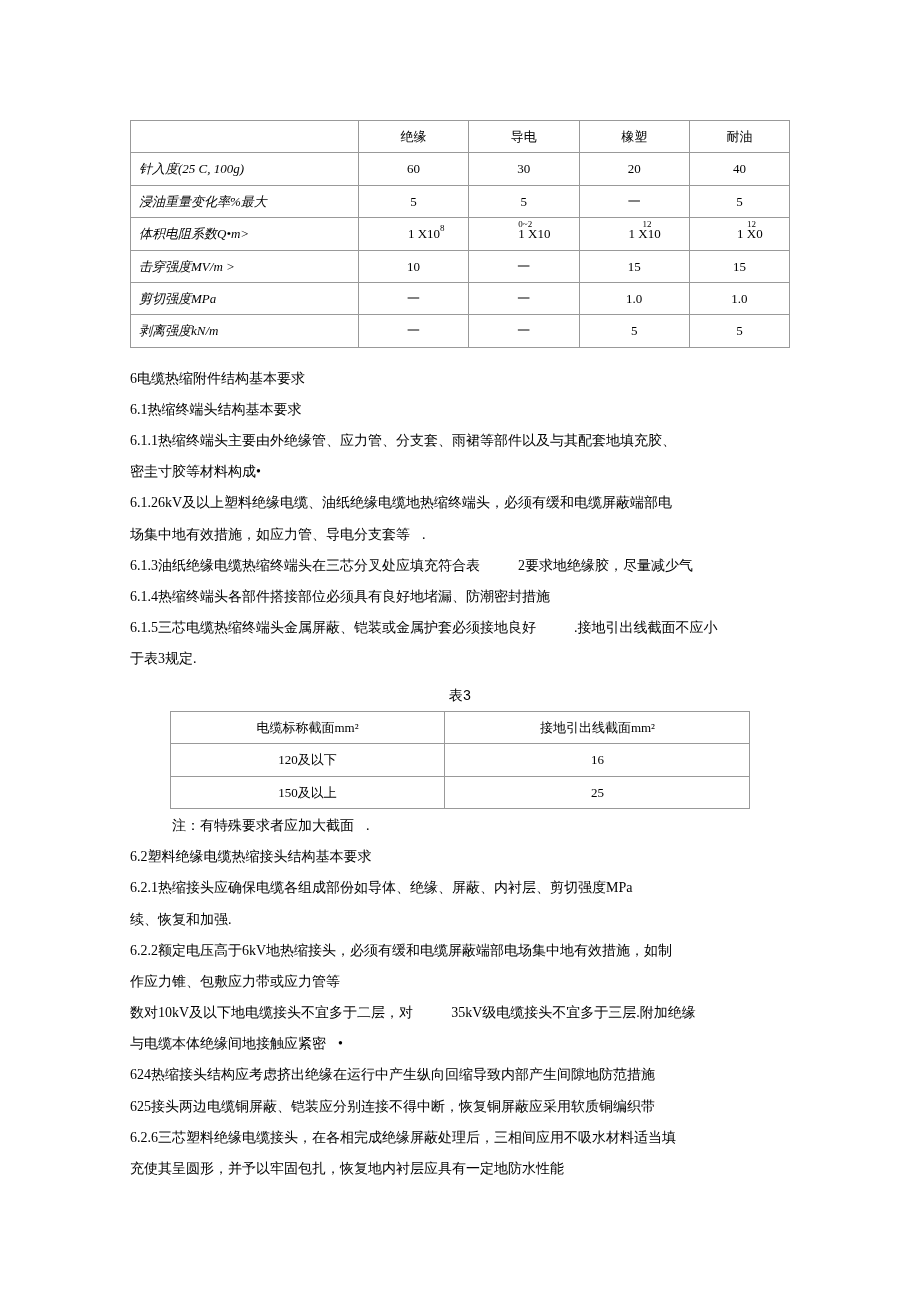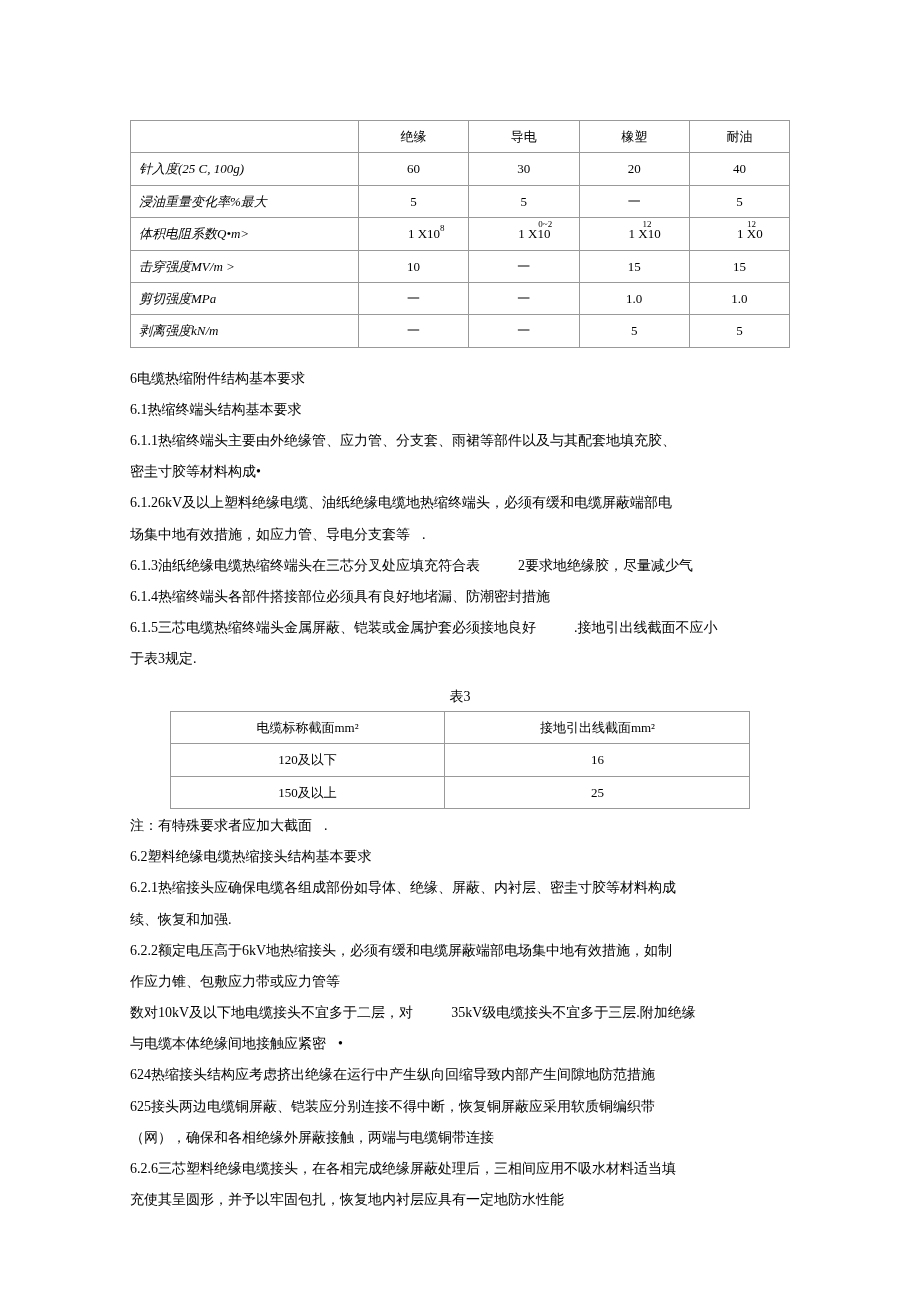--- a/index.html
+++ b/index.html
@@ -42,34 +42,36 @@
       margin-top: 18px;
     }
     p {
       margin: 6px 0;
       word-break: break-all;
     }
     .table3-caption {
       text-align: center;
       margin-top: 12px;
       margin-bottom: 2px;
+      font-family: Liberation Mono, monospace;
     }
     table.t3 {
       width: 88%;
       margin: 0 auto;
     }
     table.t3 th, table.t3 td {
       border: 1px solid #999;
       padding: 4px 8px;
       text-align: center;
       font-weight: normal;
       font-size: 13px;
     }
     .note {
       margin-top: 4px;
+      margin-left: 42px;
     }
     .dot { margin-left: 12px; }
     .gap { display: inline-block; width: 38px; }
   </style>
 </head>
 <body>
 
 <table class="t1">
   <tbody>
       <tr>
@@ -89,21 +91,21 @@
   <tr>
     <td class="rowlabel">浸油重量变化率%最大</td>
     <td>5</td>
     <td>5</td>
     <td>一</td>
     <td>5</td>
   </tr>
   <tr>
     <td class="rowlabel">体积电阻系数Q•m&gt;</td>
     <td><span class="sup"><span>1 X10</span><span class="s">8</span></span></td>
-    <td><span class="sup"><span>1 X10</span><span class="s" style="left:20px;top:-10px">0~2</span></span></td>
+    <td><span class="sup"><span>1 X10</span><span class="s" style="left:0;top:-10px">0~2</span></span></td>
     <td><span class="sup"><span>1 X10</span><span class="s" style="left:14px;top:-10px">12</span></span></td>
     <td><span class="sup"><span>1 X0</span><span class="s" style="left:10px;top:-10px">12</span></span></td>
   </tr>
   <tr>
     <td class="rowlabel">击穿强度MV/m &gt;</td>
     <td>10</td>
     <td>一</td>
     <td>15</td>
     <td>15</td>
   </tr>
@@ -151,24 +153,23 @@
   <tr>
     <td>150及以上</td>
     <td>25</td>
   </tr>
 </tbody>
   </table>
 <p class="note"><span>注：有特殊要求者应加大截面</span><span class="dot">.</span></p>
 
 <div>
   <p>6.2塑料绝缘电缆热缩接头结构基本要求</p>
-  <p>6.2.1热缩接头应确保电缆各组成部份如导体、绝缘、屏蔽、内衬层、密圭寸胶等材料构成</p>
+  <p>6.2.1热缩接头应确保电缆各组成部份如导体、绝缘、屏蔽、内衬层、剪切强度MPa</p>
   <p>续、恢复和加强.</p>
   <p>6.2.2额定电压高于6kV地热缩接头，必须有缓和电缆屏蔽端部电场集中地有效措施，如制</p>
   <p>作应力锥、包敷应力带或应力管等</p>
   <p><span>数对10kV及以下地电缆接头不宜多于二层，对</span><span class="gap"></span><span>35kV级电缆接头不宜多于三层.附加绝缘</span></p>
   <p><span>与电缆本体绝缘间地接触应紧密</span><span class="dot">•</span></p>
   <p>624热缩接头结构应考虑挤出绝缘在运行中产生纵向回缩导致内部产生间隙地防范措施</p>
   <p>625接头两边电缆铜屏蔽、铠装应分别连接不得中断，恢复铜屏蔽应采用软质铜编织带</p>
-  <p>（网），确保和各相绝缘外屏蔽接触，两端与电缆铜带连接</p>
   <p>6.2.6三芯塑料绝缘电缆接头，在各相完成绝缘屏蔽处理后，三相间应用不吸水材料适当填</p>
   <p>充使其呈圆形，并予以牢固包扎，恢复地内衬层应具有一定地防水性能</p>
 </div>
 
 </body></html>

